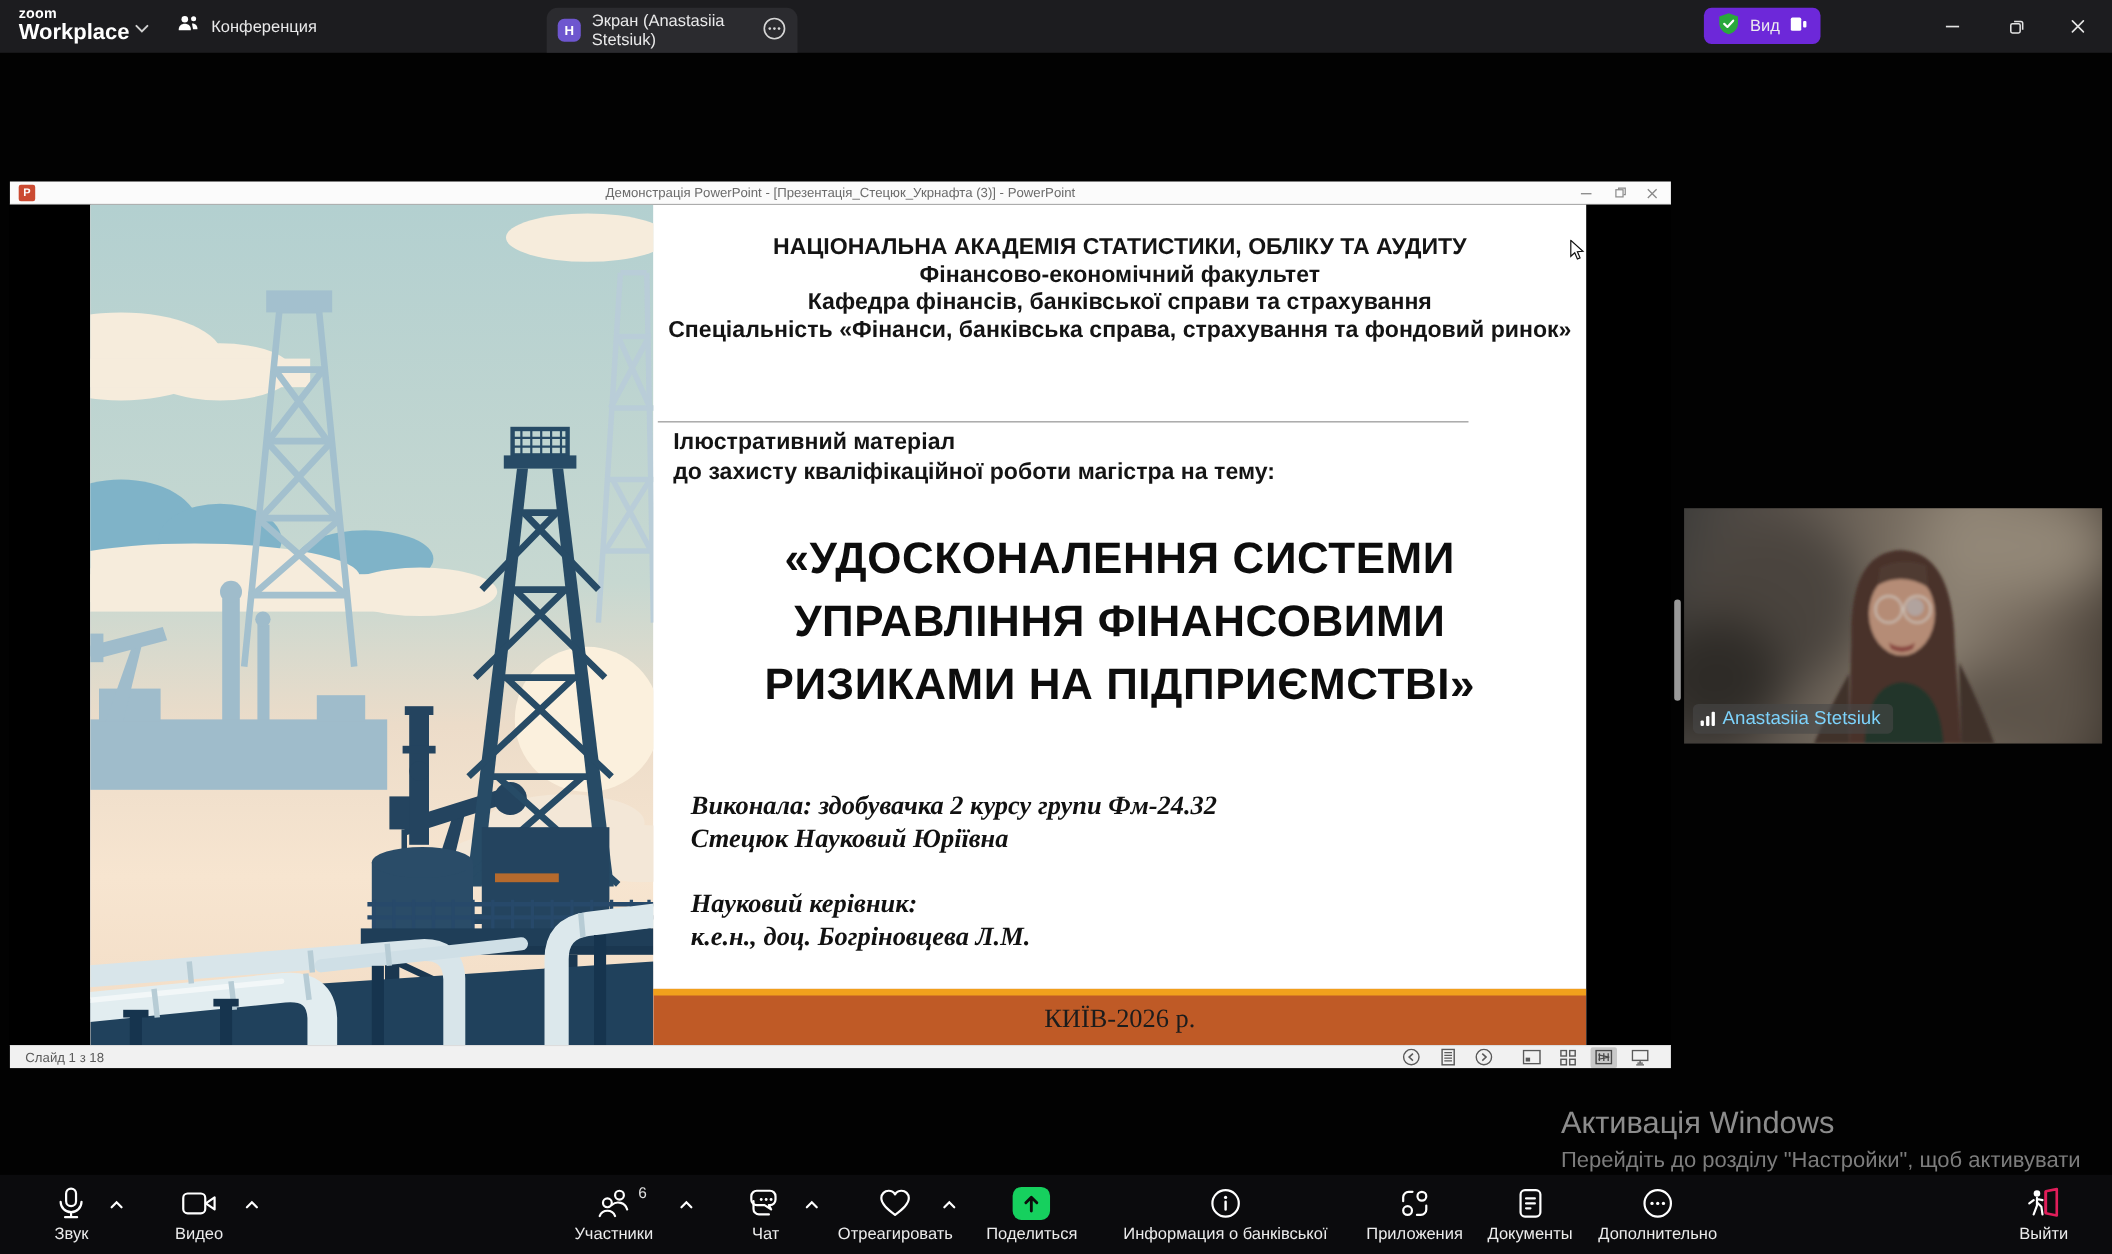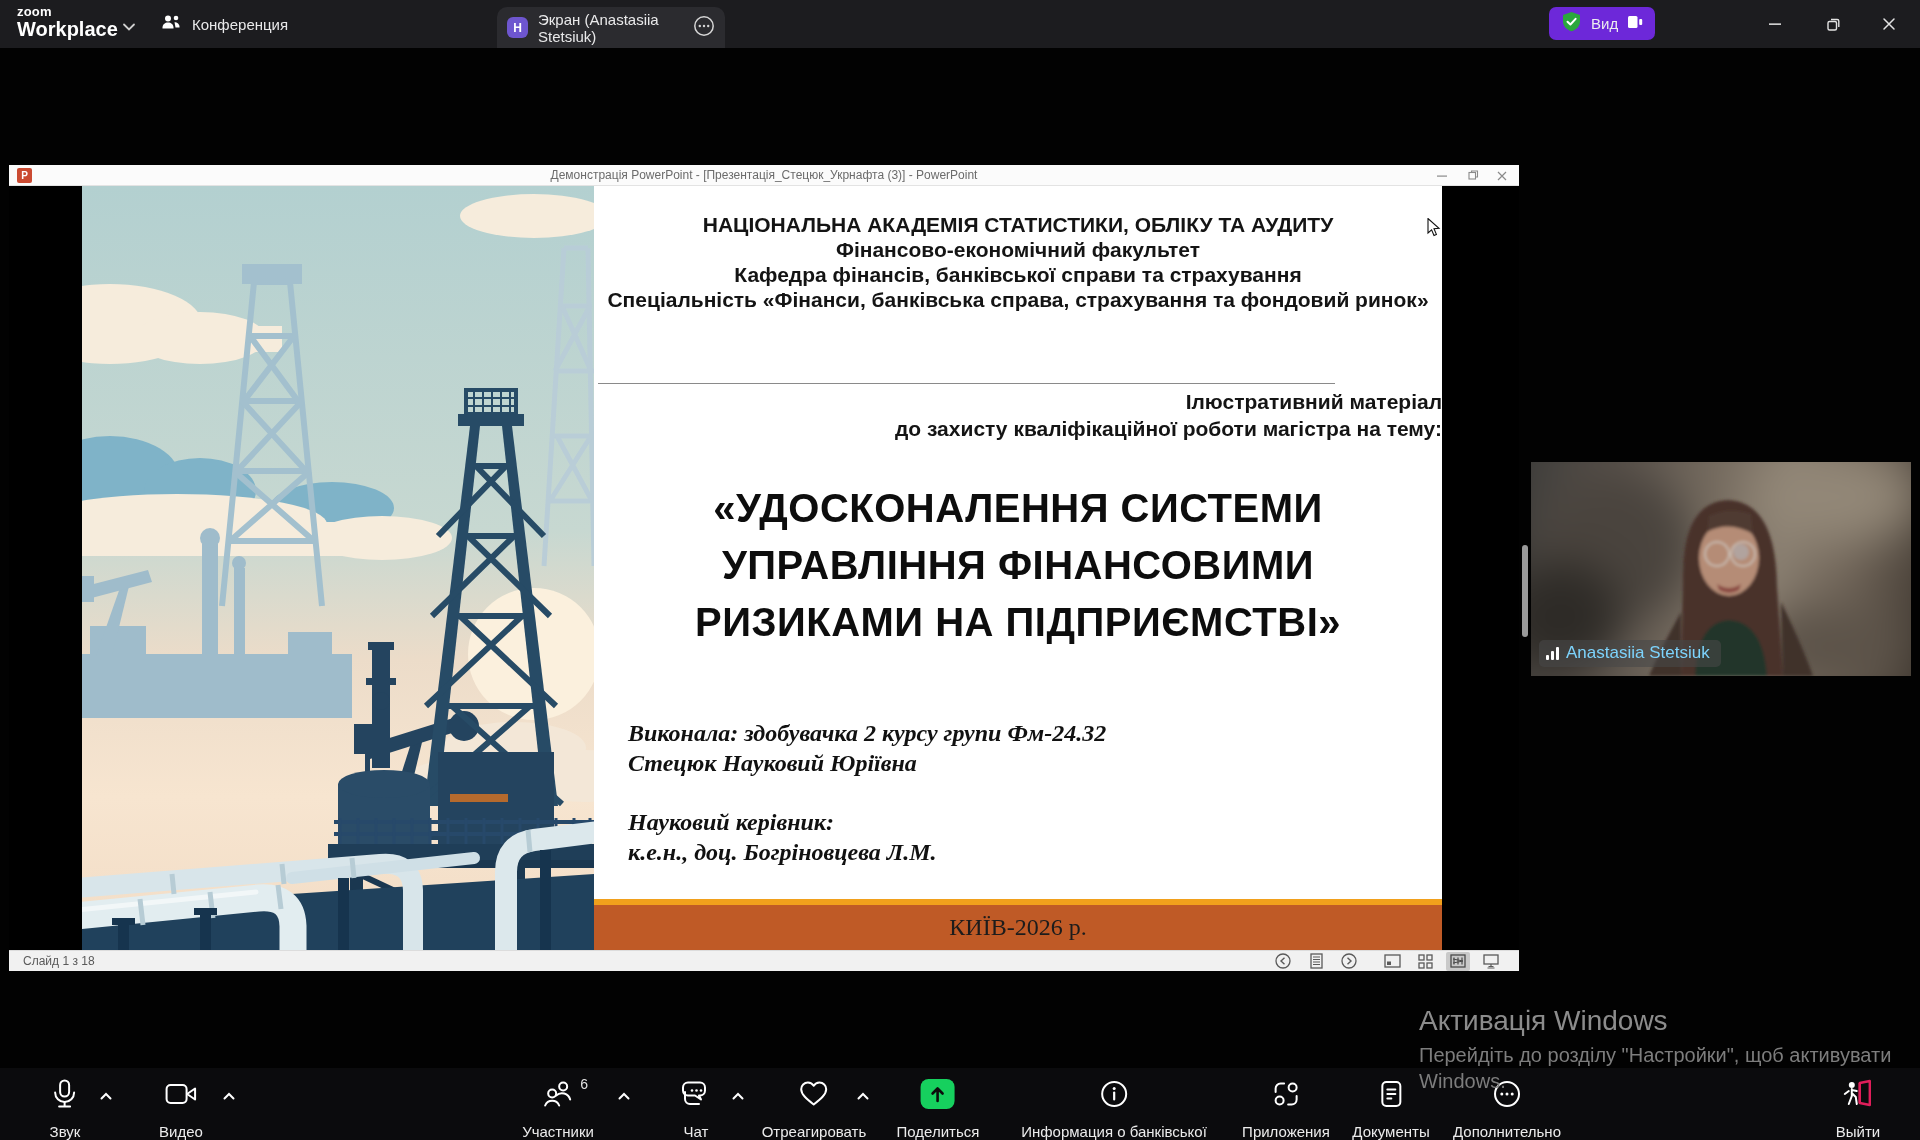--- a/index.html
+++ b/index.html
@@ -31,21 +31,21 @@
   .ppt-icon{position:absolute;left:8px;top:3px;width:15px;height:15px;border-radius:2px;background:#cb4b32;
             color:#fff;font-size:10px;font-weight:700;display:flex;align-items:center;justify-content:center;}
   .ppt-ctl{position:absolute;top:0;height:21px;width:30px;display:flex;align-items:center;justify-content:center;color:#777;}
   .ppt-stage{position:absolute;left:0;top:21px;width:1510px;height:764px;background:#000;}
   .slide{position:absolute;left:73px;top:0;width:1360px;height:764px;background:#fff;overflow:hidden;}
   .illus{position:absolute;left:0;top:0;width:512px;height:764px;}
   .sl-text{position:absolute;left:512px;top:0;width:848px;height:764px;}
   .sl-header{position:absolute;left:0;top:26px;width:100%;text-align:center;color:#141414;
              font-size:21px;font-weight:700;line-height:25px;}
   .sl-divider{position:absolute;left:4px;top:197px;width:737px;height:0;border-top:1px solid #8a8a8a;}
-  .sl-sub{position:absolute;left:0;top:202px;width:100%;text-align:right;color:#141414;
+  .sl-sub{position:absolute;left:0;top:202px;width:100%;text-align:left;color:#141414;
           font-size:21px;font-weight:700;line-height:27px;padding-left:18px;}
   .sl-title{position:absolute;left:0;top:294px;width:100%;text-align:center;color:#0d0d0d;
             font-size:40px;font-weight:700;line-height:57px;letter-spacing:.5px;}
   .sl-author{position:absolute;left:34px;top:532px;color:#111;
              font-family:"Liberation Serif",serif;font-style:italic;font-weight:700;font-size:24px;line-height:30px;}
   .sl-advisor{position:absolute;left:34px;top:621px;color:#111;
               font-family:"Liberation Serif",serif;font-style:italic;font-weight:700;font-size:24px;line-height:30px;}
   .sl-footerbar{position:absolute;left:512px;top:713px;width:848px;height:51px;background:#bf5a26;}
   .sl-footerstrip{position:absolute;left:0;top:0;width:100%;height:6px;background:#f1a01c;}
   .sl-footer{position:absolute;left:0;top:6px;width:100%;height:45px;display:flex;align-items:center;justify-content:center;
@@ -72,21 +72,21 @@
   
   .watermark{position:absolute;left:1419px;top:1005px;z-index:6;pointer-events:none;}
   .wm1{font-size:28px;color:#8c8c8c;}
   .wm2{font-size:20px;color:#7d7d7d;line-height:26px;margin-top:5px;}
 
   
   .toolbar{position:absolute;left:0;top:1068px;width:1920px;height:72px;background:#0b0b0d;}
   .titem{position:absolute;top:9px;transform:translateX(-50%);display:flex;flex-direction:column;align-items:center;
          color:#ececec;font-size:15px;white-space:nowrap;cursor:default;}
   .ticon{height:33px;display:flex;align-items:center;justify-content:center;position:relative;}
-  .tlabel{margin-top:13px;}
+  .tlabel{margin-top:3px;}
   .tcaret{position:absolute;top:19px;transform:translateX(-50%);}
   .count{position:absolute;right:-15px;top:-1px;font-size:14px;color:#e2e2e2;}
   .sharebox{width:34px;height:30px;border-radius:8px;display:flex;align-items:center;justify-content:center;}
 
   
   .cursor{position:absolute;left:1427px;top:218px;z-index:9;}
 </style>
 </head>
 <body>
 
@@ -446,21 +446,20 @@
       <span>Anastasiia Stetsiuk</span>
     </div>
   </div>
 
   <div class="vscroll"></div>
 
   <div class="watermark">
     <div class="wm1">Активація Windows</div>
     <div class="wm2">
       <div>Перейдіть до розділу "Настройки", щоб активувати</div>
-      <div>Windows.</div>
     </div>
   </div>
 
   <div class="toolbar">
 
     <div class="titem" style="left:65px;">
       <div class="ticon">
         <svg width="26" height="30" viewBox="0 0 26 30">
           <rect x="8.5" y="1.5" width="9" height="16" rx="4.5" fill="none" stroke="#fff" stroke-width="2"></rect>
           <path d="M3.5 13.5a9.5 9.5 0 0 0 19 0" fill="none" stroke="#fff" stroke-width="2" stroke-linecap="round"></path>

